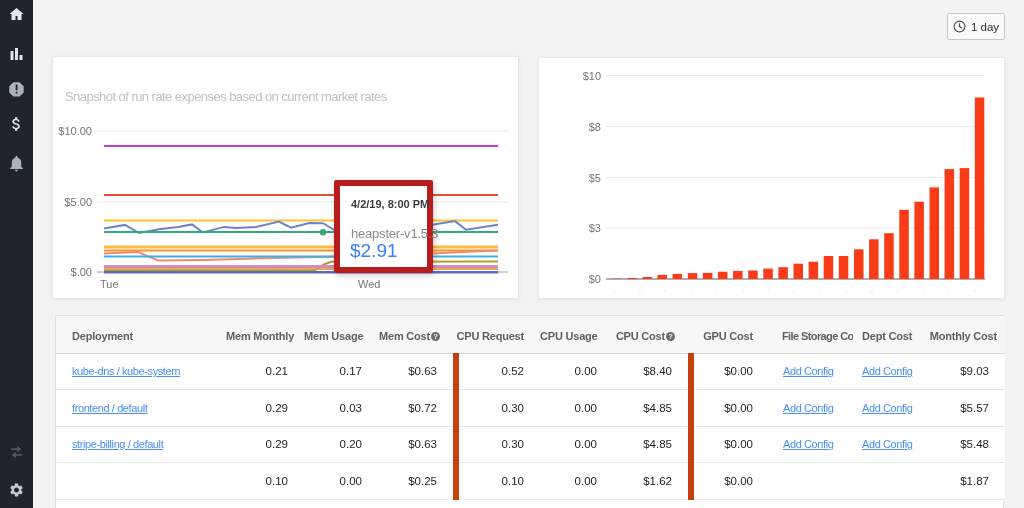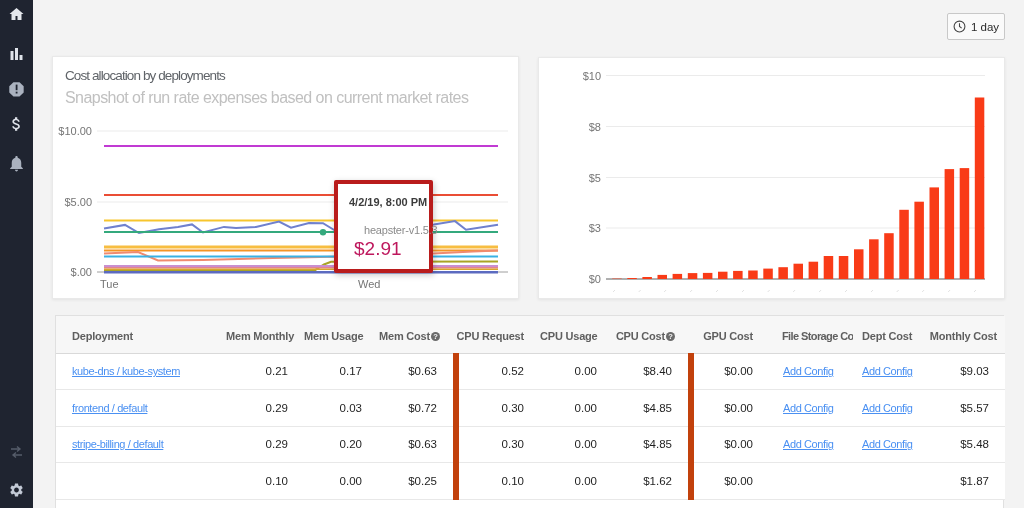--- a/index.html
+++ b/index.html
@@ -9,25 +9,25 @@
 .sic { position:absolute; left:0; width:33px; text-align:center; }
 #topbar { position:absolute; left:33px; top:0; width:991px; height:55px; background:#f3f3f3; }
 .pills { position:absolute; left:24px; top:15px; display:flex; }
 .pill { height:24px; line-height:24px; border-radius:12px; background:#e0e0e0; color:#3a3a3a; font-size:11px; margin-right:8px; white-space:nowrap; letter-spacing:-0.3px; text-align:center; }
 .pill.sel { background:#4a90f2; color:#fff; }
 #daybtn { position:absolute; right:19px; top:13px; width:58px; height:27px; border:1px solid #c8c8c8; border-radius:2px; background:#fafafa; font-size:11.5px; color:#2b2b2b; display:flex; align-items:center; justify-content:center; }
 .card { position:absolute; background:#fff; border:1px solid #e9e9e9; box-shadow:0 1px 3px rgba(0,0,0,0.07); }
 #card1 { left:52px; top:56px; width:467px; height:243px; }
 #card2 { left:538px; top:57px; width:467px; height:242px; }
 #c1title { position:absolute; left:12px; top:11px; font-size:13.5px; letter-spacing:-0.9px; color:#5f6368; }
-#c1sub { position:absolute; left:12px; top:32px; font-size:16px; letter-spacing:-0.55px; color:#c0c0c0; }
-#tooltip { position:absolute; left:281px; top:123px; width:99px; height:93px; background:#fff; border:4px solid #b91c1c; border-radius:2px; box-shadow:1px 2px 6px rgba(0,0,0,0.22); z-index:5; }
+#c1sub { position:absolute; left:12px; top:32px; font-size:13px; letter-spacing:-0.55px; color:#c0c0c0; }
+#tooltip { position:absolute; left:281px; top:123px; width:99px; height:93px; background:#fff; border:6px solid #b91c1c; border-radius:2px; box-shadow:1px 2px 6px rgba(0,0,0,0.22); z-index:5; }
 #tooltip .tl1 { position:absolute; left:11px; top:11.5px; font-size:11px; font-weight:bold; color:#3c3c3c; white-space:nowrap; }
-#tooltip .tl2 { position:absolute; left:26px; top:40px; font-size:11px; letter-spacing:-0.2px; color:#8a8a8a; white-space:nowrap;text-align:right; }
-#tooltip .tl3 { position:absolute; left:16px; top:54px; font-size:19px; color:#be185d; white-space:nowrap; }
+#tooltip .tl2 { position:absolute; left:11px; top:40px; font-size:13px; letter-spacing:-0.2px; color:#8a8a8a; white-space:nowrap;text-align:right; }
+#tooltip .tl3 { position:absolute; left:10px; top:54px; font-size:19px; color:#3b82f6; white-space:nowrap; }
 #tablecard { position:absolute; left:55px; top:315px; width:949px; height:220px; background:#fff; border:1px solid #e0e0e0; }
 table { border-collapse:collapse; width:100%; table-layout:fixed; }
 thead th { background:#f7f7f7; height:37px; font-size:11px; color:#5f5f5f; font-weight:bold; border-bottom:1px solid #d9d9d9; white-space:nowrap; overflow:hidden; letter-spacing:-0.2px; }
 tbody td { height:36.5px; font-size:11.5px; color:#1f1f1f; border-bottom:1px solid #e8e8e8; background:#fff; white-space:nowrap; overflow:hidden; }
 .num { text-align:right; padding-right:16px; }
 th.num { padding-right:16px; }
 .lft { text-align:left; padding-left:16px; }
 td.sepL { border-left:6px solid #c2410c; }
 thead th { padding-top:3px; }
 a.lnk { color:#4a90f2; text-decoration:underline; font-size:11px; letter-spacing:-0.4px; }
@@ -68,21 +68,20 @@
   <svg class="sic" style="top:445px" width="33" height="14" viewBox="0 0 33 14">
       <path d="M11 4 h8 M17 1.5 L20 4 L17 6.5" stroke="#555c69" stroke-width="1.4" fill="none"></path>
       <path d="M22 10 h-8 M16 7.5 L13 10 L16 12.5" stroke="#555c69" stroke-width="1.4" fill="none"></path>
     </svg>
   <svg class="sic" style="top:482px" width="33" height="16" viewBox="0 0 24 24">
       <path fill="#c3cad6" d="M19.14 12.94c.04-.3.06-.61.06-.94 0-.32-.02-.64-.07-.94l2.03-1.58c.18-.14.23-.41.12-.61l-1.92-3.32c-.12-.22-.37-.29-.59-.22l-2.39.96c-.5-.38-1.03-.7-1.62-.94l-.36-2.54c-.04-.24-.24-.41-.48-.41h-3.84c-.24 0-.43.17-.47.41l-.36 2.54c-.59.24-1.13.57-1.62.94l-2.39-.96c-.22-.08-.47 0-.59.22L2.74 8.87c-.12.21-.08.47.12.61l2.03 1.58c-.05.3-.09.63-.09.94s.02.64.07.94l-2.03 1.58c-.18.14-.23.41-.12.61l1.92 3.32c.12.22.37.29.59.22l2.39-.96c.5.38 1.03.7 1.62.94l.36 2.54c.05.24.24.41.48.41h3.84c.24 0 .44-.17.47-.41l.36-2.54c.59-.24 1.13-.56 1.62-.94l2.39.96c.22.08.47 0 .59-.22l1.92-3.32c.12-.22.07-.47-.12-.61l-2.01-1.58zM12 15.6c-1.98 0-3.6-1.62-3.6-3.6s1.62-3.6 3.6-3.6 3.6 1.62 3.6 3.6-1.62 3.6-3.6 3.6z"></path>
     </svg>
 </div>
 
 <div class="card" id="card1">
-  <div id="c1title">Cost allocation by deployments</div>
   <div id="c1sub">Snapshot of run rate expenses based on current market rates</div>
   <svg id="chart1" width="465" height="241" viewBox="0 0 465 241" style="position:absolute;left:0;top:0">
 
     <line x1="44" y1="74" x2="455" y2="74" stroke="#ebebeb" stroke-width="1"></line>
     <line x1="44" y1="145" x2="455" y2="145" stroke="#ebebeb" stroke-width="1"></line>
     <line x1="44" y1="215" x2="455" y2="215" stroke="#9e9e9e" stroke-width="1"></line>
     <text x="39" y="78" font-size="11" fill="#757575" text-anchor="end">$10.00</text>
     <text x="39" y="149" font-size="11" fill="#757575" text-anchor="end">$5.00</text>
     <text x="39" y="219" font-size="11" fill="#757575" text-anchor="end">$.00</text>
     <text x="47" y="231" font-size="11" fill="#757575">Tue</text>

